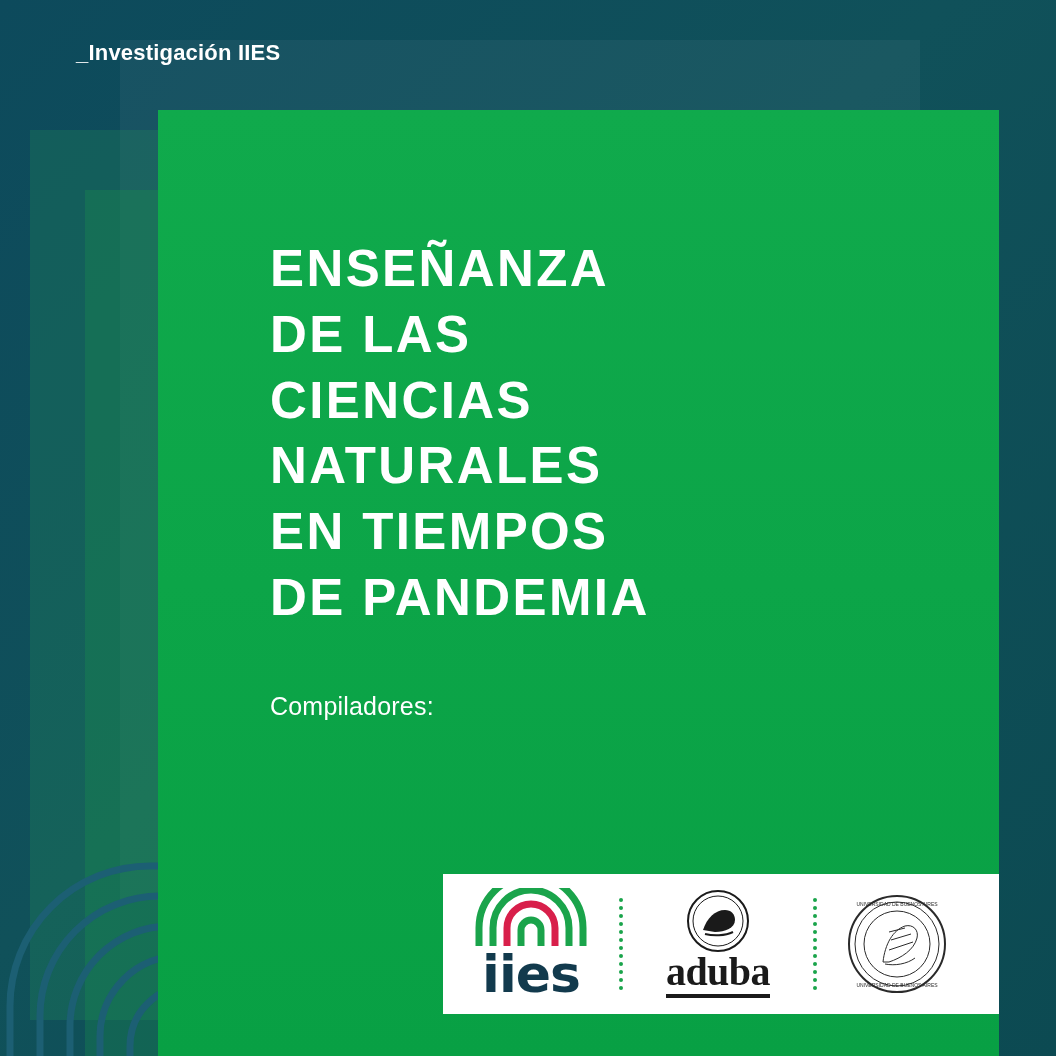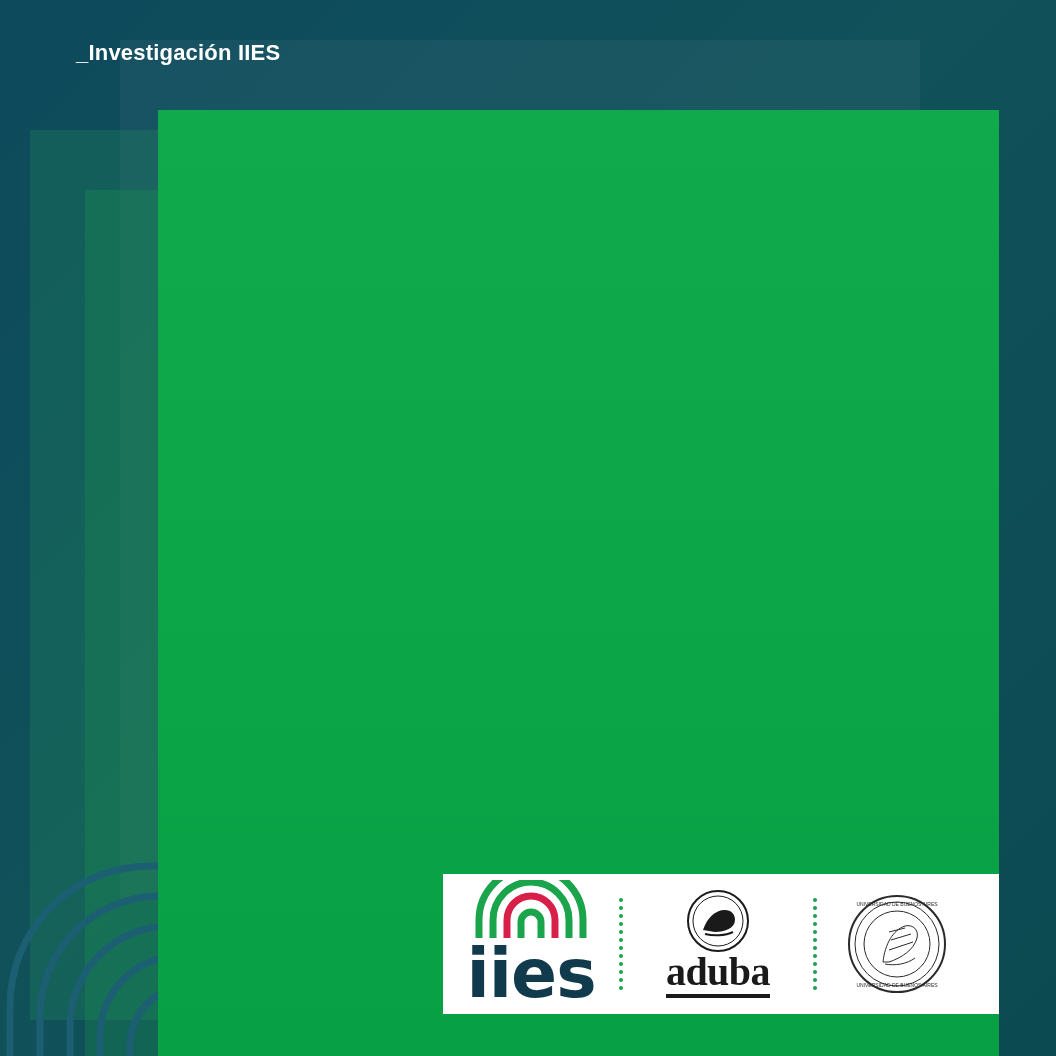--- a/index.html
+++ b/index.html
@@ -148,21 +148,21 @@
   .dot-sep i {
     display: block;
     width: 4px;
     height: 4px;
     background: #1aa44b;
     border-radius: 50%;
   }
   .iies-word {
     font-family: "DejaVu Sans", sans-serif;
     font-weight: bold;
-    font-size: 68px;
+    font-size: 52px;
     color: #123a4d;
     letter-spacing: -1px;
     line-height: 1;
     margin-top: 2px;
   }
   .aduba-word {
     font-family: "Liberation Serif", serif;
     font-weight: bold;
     font-size: 40px;
     color: #1a1a1a;
@@ -189,22 +189,31 @@
       <path d="M70,200 L70,170 A100,100 0 0 1 170,70 L280,70"></path>
       <path d="M100,200 L100,180 A80,80 0 0 1 180,100 L280,100"></path>
       <path d="M130,200 L130,190 A60,60 0 0 1 190,130 L280,130"></path>
     </g>
   </svg>
 
   <div class="panel"></div>
 
   <div class="header-label">_Investigación IIES</div>
 
+  <div class="title">
+    <div>ENSEÑANZA</div>
+    <div>DE LAS</div>
+    <div>CIENCIAS</div>
+    <div>NATURALES</div>
+    <div>EN TIEMPOS</div>
+    <div>DE PANDEMIA</div>
+  </div>
 
   <div class="compilers">
+    <div class="lead">Compiladores:</div>
   </div>
 
   <div class="logo-bar">
 
     <div class="logo-cell logo-iies">
       <div style="display:flex;flex-direction:column;align-items:center;">
         <svg width="120" height="58" viewBox="0 0 120 58">
           <g fill="none" stroke-width="7" stroke-linecap="butt">
             <path d="M8,58 L8,40 A52,52 0 0 1 60,-12 A52,52 0 0 1 112,40 L112,58" stroke="#1aa44b"></path>
             <path d="M22,58 L22,40 A38,38 0 0 1 60,2 A38,38 0 0 1 98,40 L98,58" stroke="#1aa44b"></path>

